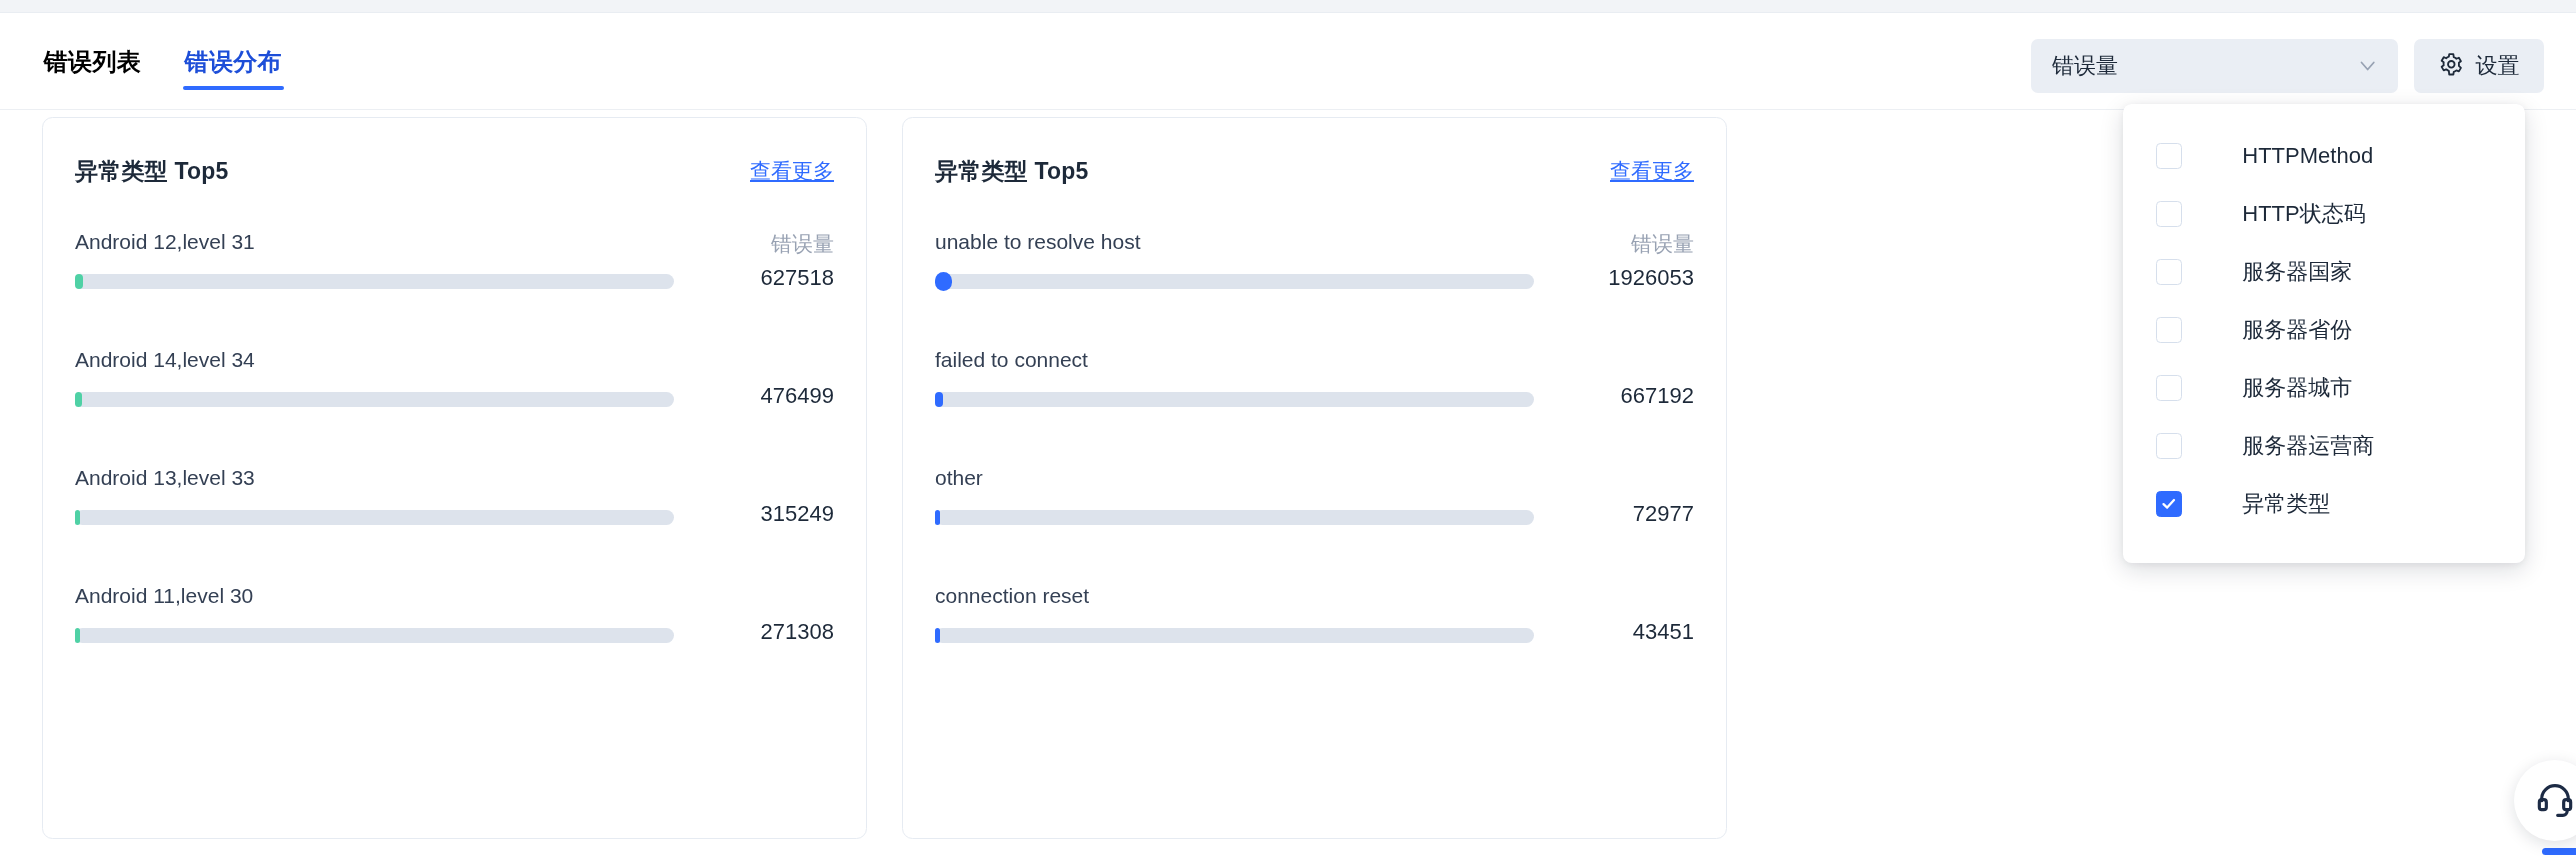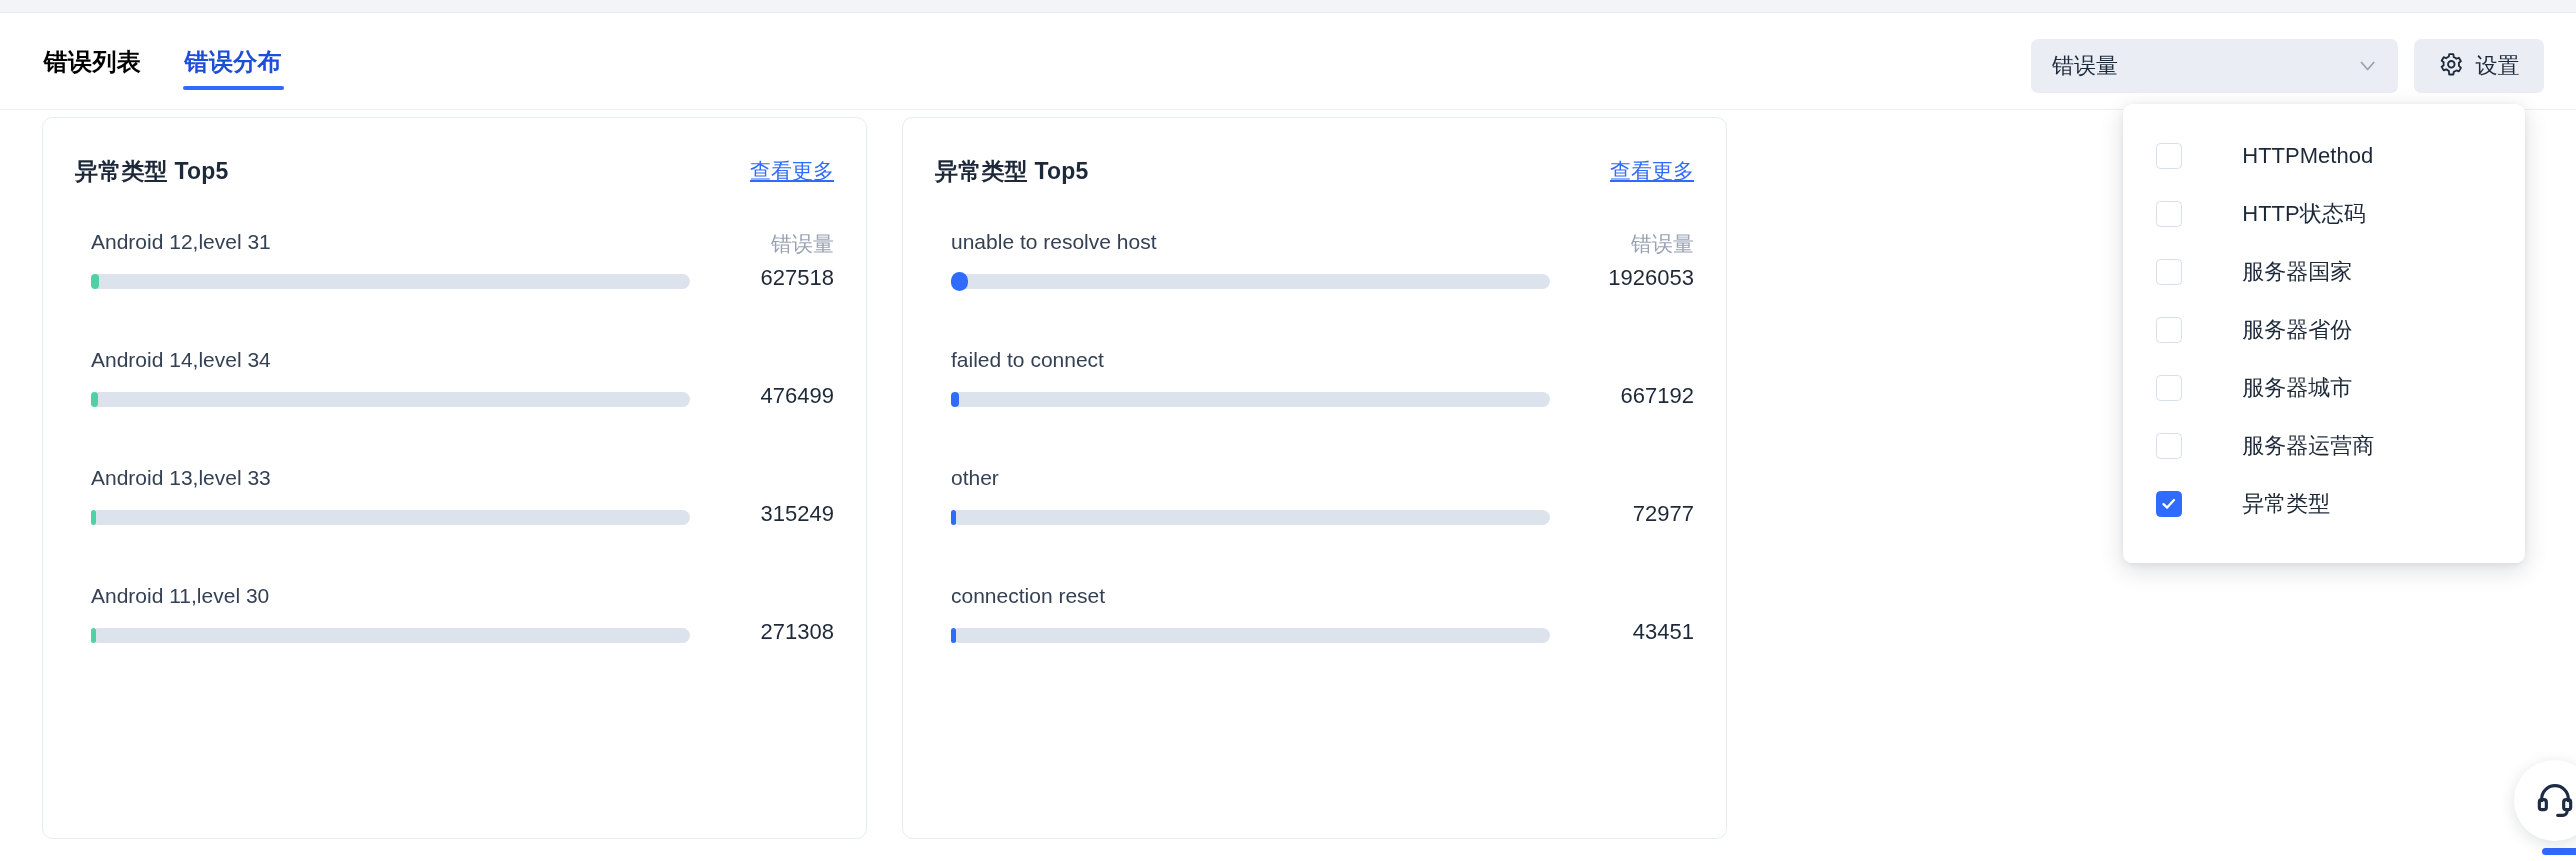--- a/index.html
+++ b/index.html
@@ -183,21 +183,21 @@
     color: #1d2939;
     letter-spacing: 0.2px;
   }
   .more-link {
     font-size: 21px;
     color: #2f6bff;
     text-decoration: underline;
     cursor: pointer;
   }
 
-  .rows { margin-top: 32px; margin-left: 16px; }
+  .rows { margin-top: 32px; }
   .row { position: relative; height: 118px; }
   .row-label {
     position: absolute;
     left: 0; top: 0;
     font-size: 21px;
     color: #344054;
     white-space: nowrap;
   }
   .row-head-unit {
     position: absolute;

